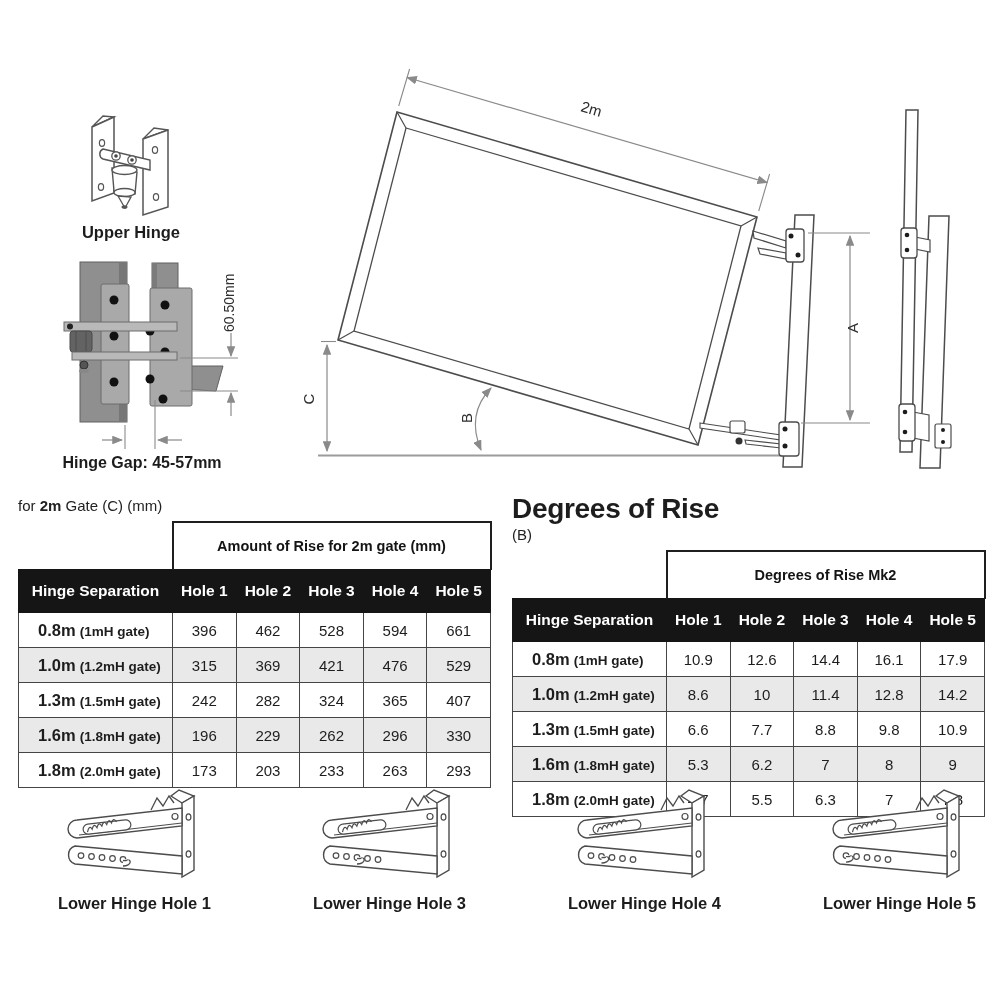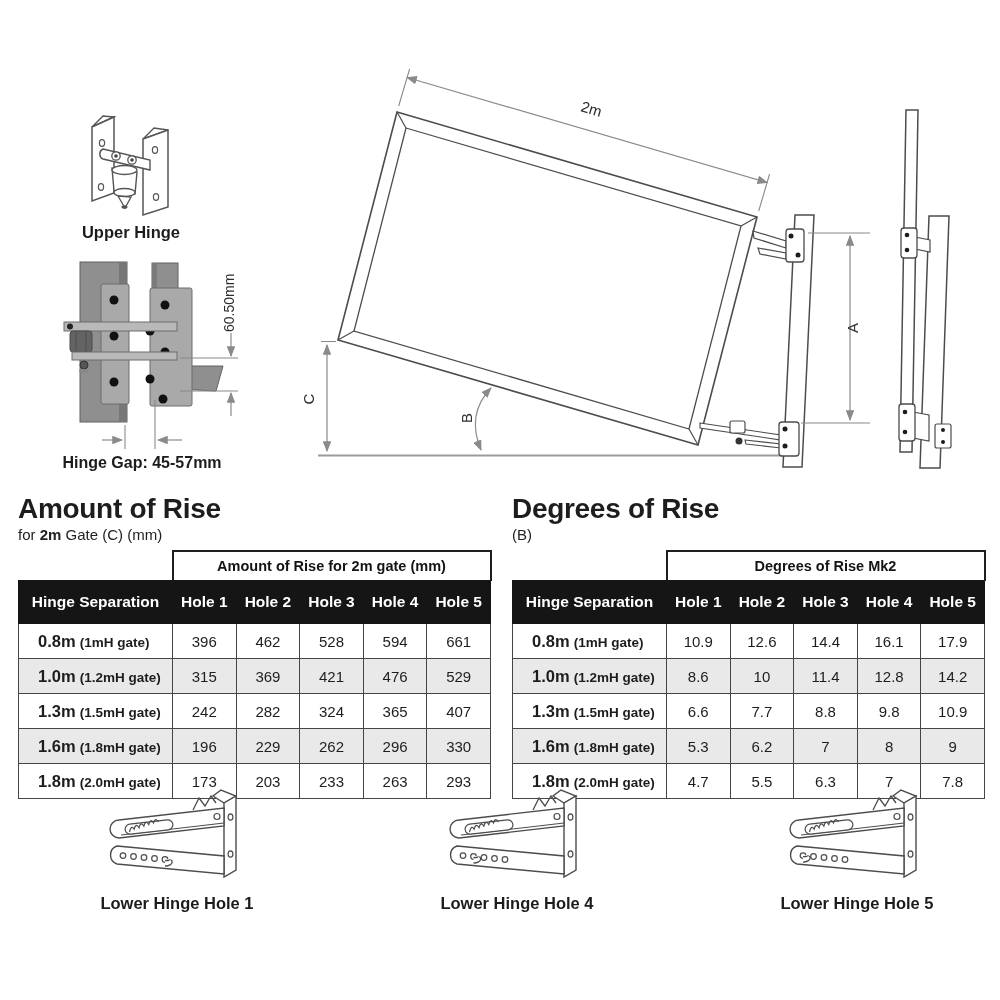--- a/index.html
+++ b/index.html
@@ -24,21 +24,21 @@
   }
   .subtitle{font-size:15px;color:#222;margin:3px 0 7px 0;}
   .subtitle b{font-weight:bold;}
   table.spec-table{border-collapse:collapse;width:472px;table-layout:fixed;}
   table.spec-table col.c-sep{width:154px;}
   table.spec-table col.c-hole{width:63.6px;}
   .spec-table td,.spec-table th{border:1px solid #454545;}
   .span-row td.blank{border:none;background:#fff;}
   .span-row td.span-head{
     border:2px solid #1f1f1f;border-bottom:none;background:#fff;
-    font-weight:bold;font-size:14.5px;text-align:center;padding:6px 2px;color:#141414;
+    font-weight:bold;font-size:14.5px;text-align:center;padding:15px 2px;color:#141414;
   }
   .head-row th{
     background:#151515;color:#ffffff;font-weight:bold;font-size:15.5px;
     padding:12px 2px;border:1px solid #151515;text-align:center;
   }
   .data-row td{height:34px;text-align:center;font-size:15px;color:#1d1d1d;background:#fff;padding:0 2px;}
   .data-row.alt td{background:#e9e9e9;}
   .data-row td.sep-cell{text-align:left;padding-left:19px;}
   .sep-cell .sep{font-weight:bold;font-size:16.5px;}
   .sep-cell .gate{font-weight:bold;font-size:13.5px;}
@@ -209,21 +209,20 @@
       <circle cx="905" cy="412" r="2.3" fill="#1c1c1c"></circle>
       <circle cx="905" cy="432" r="2.3" fill="#1c1c1c"></circle>
       <rect x="935" y="424" width="16" height="24" rx="2" fill="#fff" stroke="#4c4c4c" stroke-width="1.2"></rect>
       <circle cx="943" cy="430" r="2" fill="#1c1c1c"></circle>
       <circle cx="943" cy="442" r="2" fill="#1c1c1c"></circle>
     </g>
   </g>
 </svg>
 
 <div class="table-block left">
-  <h2>Amount of Rise</h2>
   <div class="subtitle">
     <span>for</span>
     <b>2m</b>
     <span>Gate (C) (mm)</span>
   </div>
   <table class="spec-table">
     <colgroup>
         <col class="c-sep">
         <col class="c-hole">
         <col class="c-hole">
@@ -363,20 +362,27 @@
   <div class="hinge-item">
     <svg width="160" height="104" viewBox="0 0 160 104">
       <use href="#sym-lower-hinge"></use>
       <use href="#sym-nut" x="68" y="73.5"></use>
     </svg>
     <div class="hinge-label">Lower Hinge Hole 1</div>
   </div>
   <div class="hinge-item">
     <svg width="160" height="104" viewBox="0 0 160 104">
       <use href="#sym-lower-hinge"></use>
+      <use href="#sym-nut" x="47" y="71.5"></use>
+    </svg>
+    <div class="hinge-label">Lower Hinge Hole 3</div>
+  </div>
+  <div class="hinge-item">
+    <svg width="160" height="104" viewBox="0 0 160 104">
+      <use href="#sym-lower-hinge"></use>
       <use href="#sym-nut" x="36.5" y="70.5"></use>
     </svg>
     <div class="hinge-label">Lower Hinge Hole 4</div>
   </div>
   <div class="hinge-item">
     <svg width="160" height="104" viewBox="0 0 160 104">
       <use href="#sym-lower-hinge"></use>
       <use href="#sym-nut" x="26" y="69.6"></use>
     </svg>
     <div class="hinge-label">Lower Hinge Hole 5</div>

